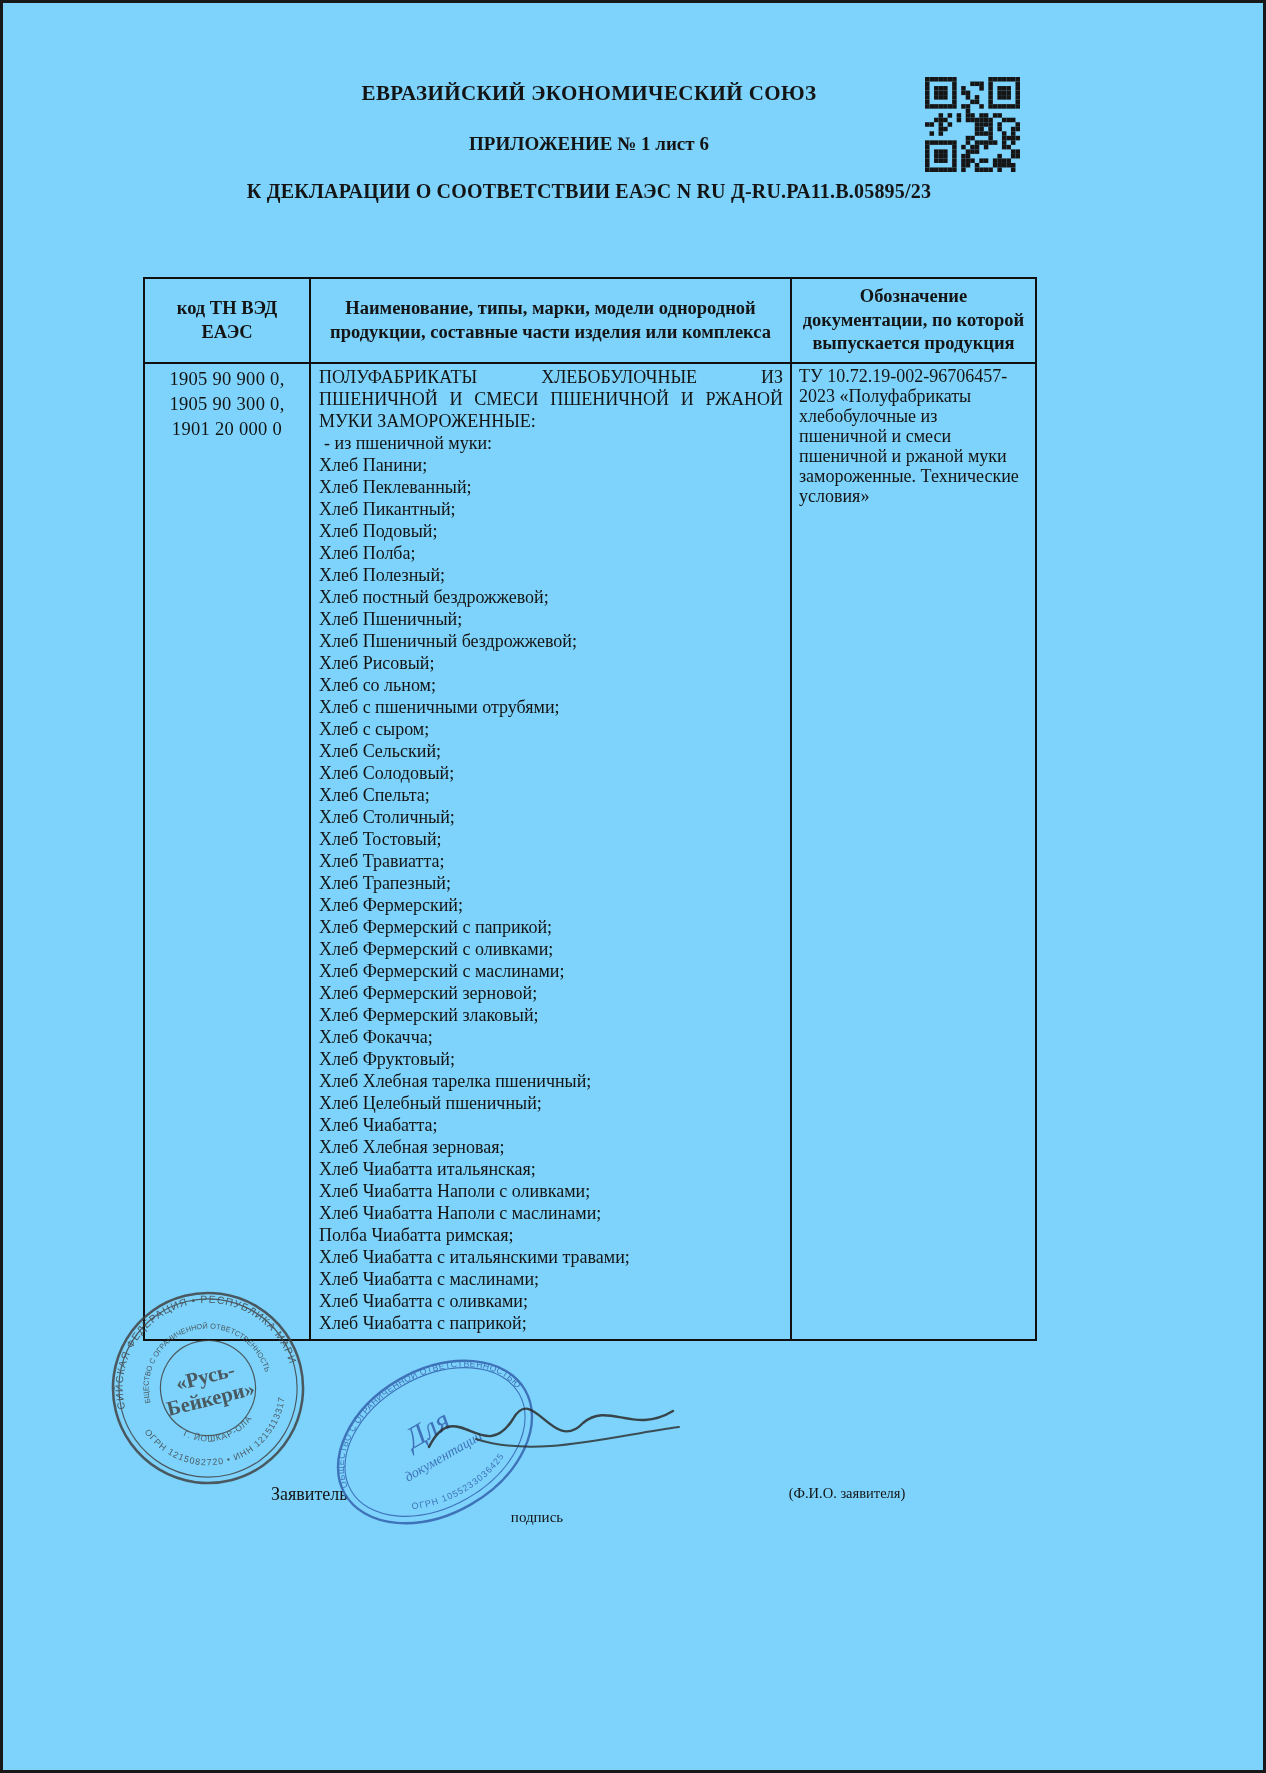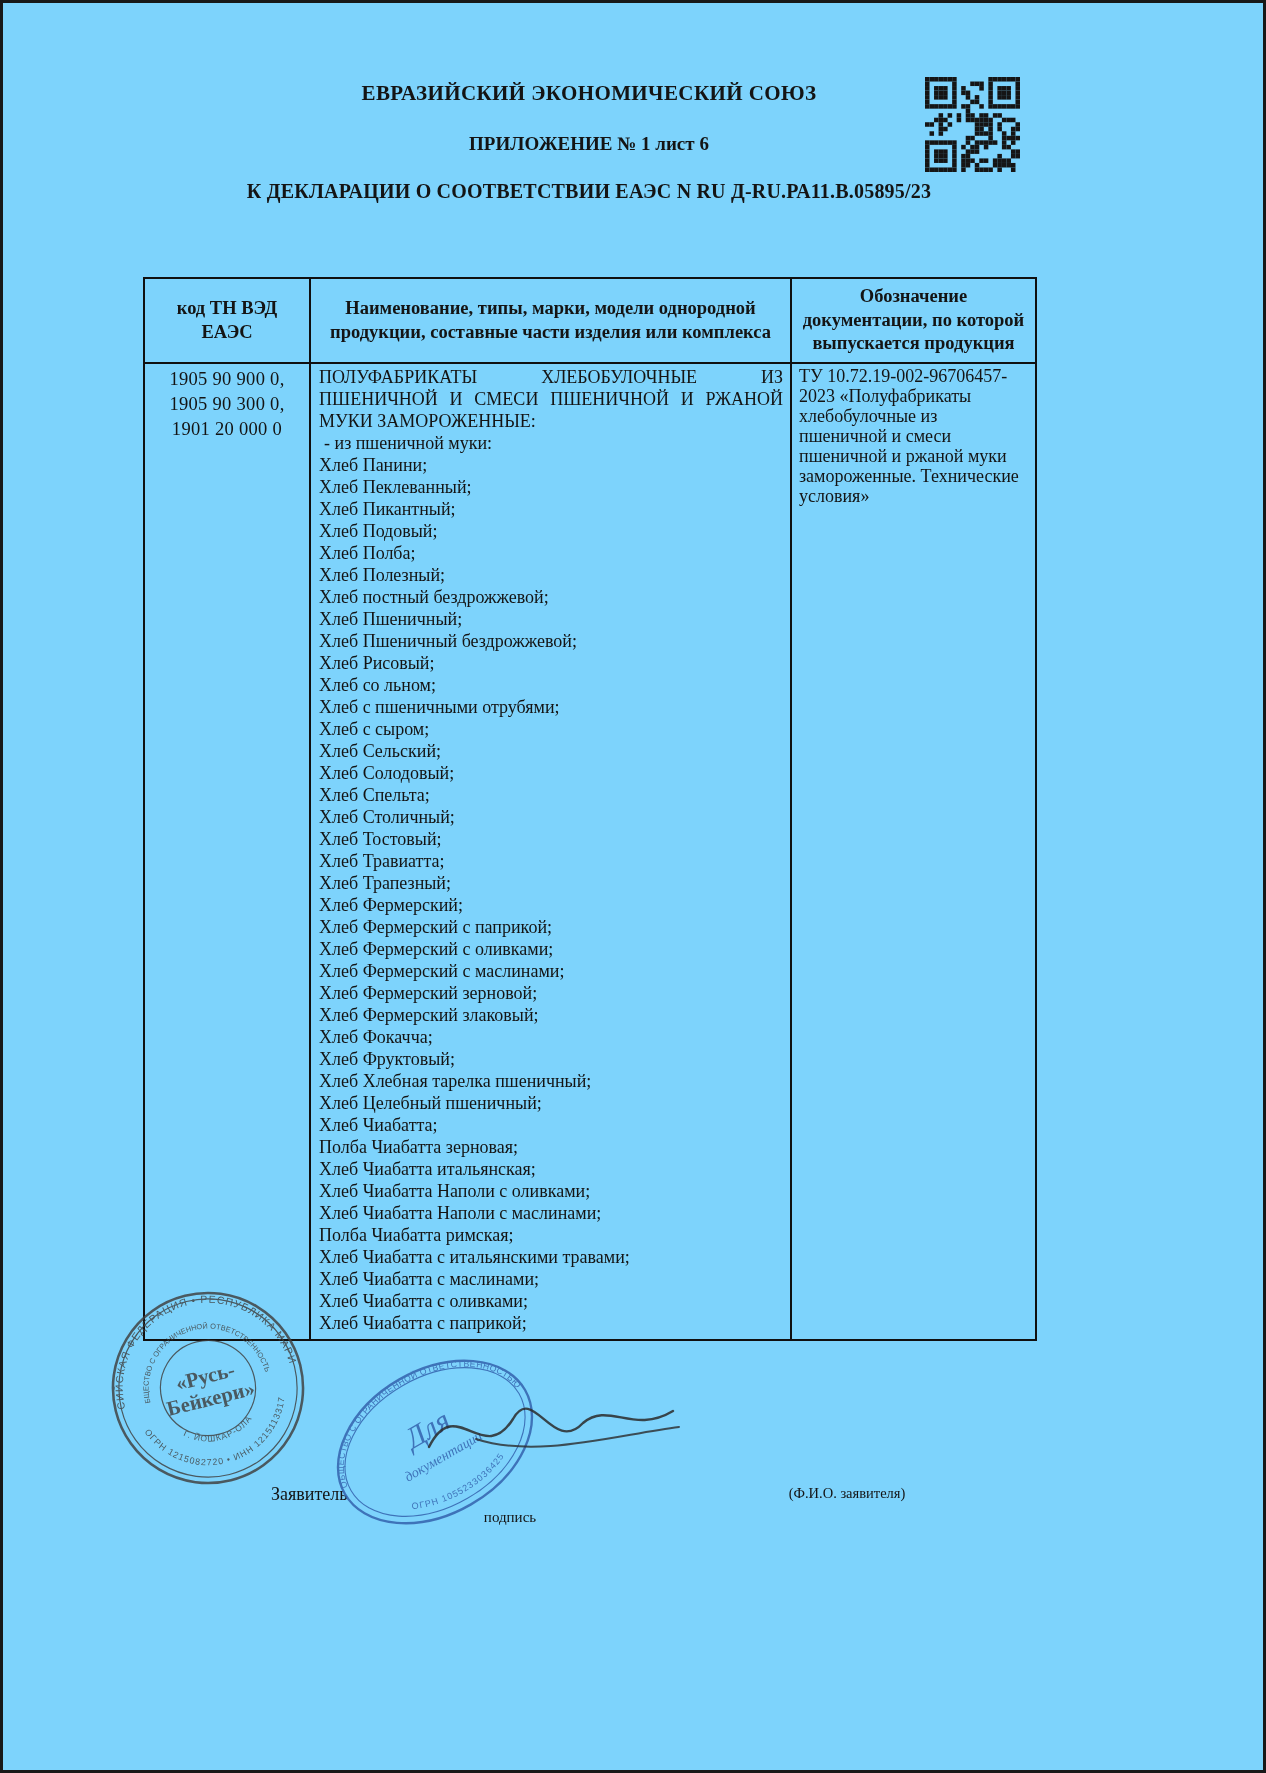--- a/index.html
+++ b/index.html
@@ -29,21 +29,21 @@
     line-height:1.28; padding:6px 6px; height:84px; vertical-align:middle;
   }
   col.c1 { width:166px; } col.c2 { width:481px; } col.c3 { width:245px; }
   td.codes { text-align:center; font-size:18.5px; line-height:25px; padding-top:3px; letter-spacing:.3px; }
   td.products { font-size:18px; line-height:22px; padding:2px 7px 5px 8px;margin-left:16px; }
   td.products .ptitle { text-align:justify; }
   td.products .pflour { padding-left:5px; }
   td.doc { font-size:18px; line-height:20px; padding:2px 6px 4px 7px; }
   
   .applicant-label { position:absolute; left:268px; top:1481px; font-size:18px; }
-  .sign-caption { position:absolute; left:442px; top:1506px; width:130px; text-align:center; font-size:15px; }
+  .sign-caption { position:absolute; left:469px; top:1506px; width:130px; text-align:center; font-size:15px; }
   .fio-block { position:absolute; left:658px; top:1479px; width:372px; text-align:center; }
   .fio-name { font-size:19px; letter-spacing:.4px; border-bottom:2px solid #222; padding-bottom:3px; }
   .fio-caption { font-size:14.5px; margin-top:3px; }
   
   .stamp-round { position:absolute; left:106px; top:1286px; width:198px; height:198px; transform:rotate(-14deg); opacity:.82; z-index:3; }
   .stamp-oval { position:absolute; left:316px; top:1348px; width:232px; height:182px; transform:rotate(-30deg); opacity:.85; z-index:3; }
   .signature { position:absolute; left:418px; top:1372px; width:270px; height:105px; z-index:4; }
   .stamp-round text, .stamp-oval text { font-family:"Liberation Sans", sans-serif; }
 </style>
 </head>
@@ -327,21 +327,21 @@
               <div>Хлеб Фермерский с паприкой;</div>
               <div>Хлеб Фермерский с оливками;</div>
               <div>Хлеб Фермерский с маслинами;</div>
               <div>Хлеб Фермерский зерновой;</div>
               <div>Хлеб Фермерский злаковый;</div>
               <div>Хлеб Фокачча;</div>
               <div>Хлеб Фруктовый;</div>
               <div>Хлеб Хлебная тарелка пшеничный;</div>
               <div>Хлеб Целебный пшеничный;</div>
               <div>Хлеб Чиабатта;</div>
-              <div>Полба Чиабатта зерновая;</div>
+              <div>Хлеб Хлебная зерновая;</div>
               <div>Хлеб Чиабатта итальянская;</div>
               <div>Хлеб Чиабатта Наполи с оливками;</div>
               <div>Хлеб Чиабатта Наполи с маслинами;</div>
               <div>Полба Чиабатта римская;</div>
               <div>Хлеб Чиабатта с итальянскими травами;</div>
               <div>Хлеб Чиабатта с маслинами;</div>
               <div>Хлеб Чиабатта с оливками;</div>
               <div>Хлеб Чиабатта с паприкой;</div>
             </div>
         </td>

